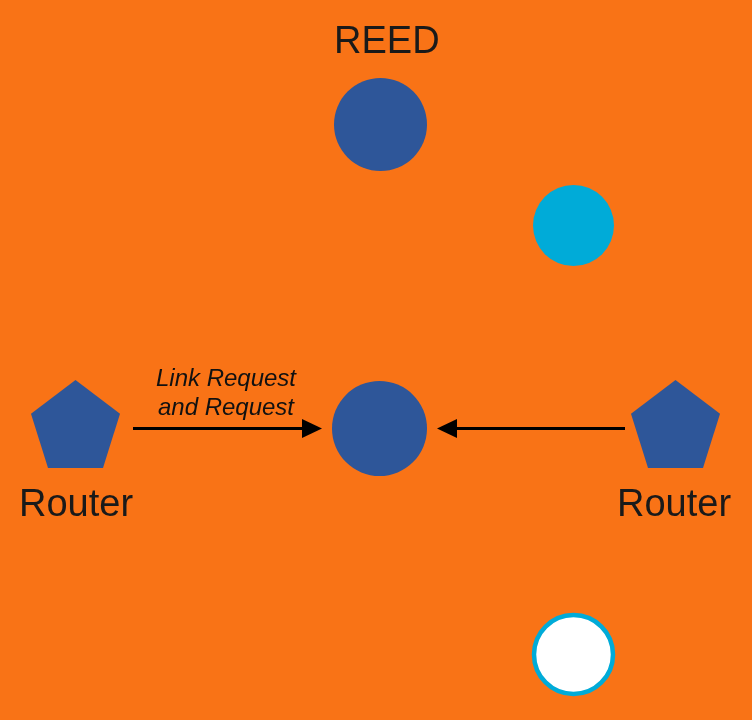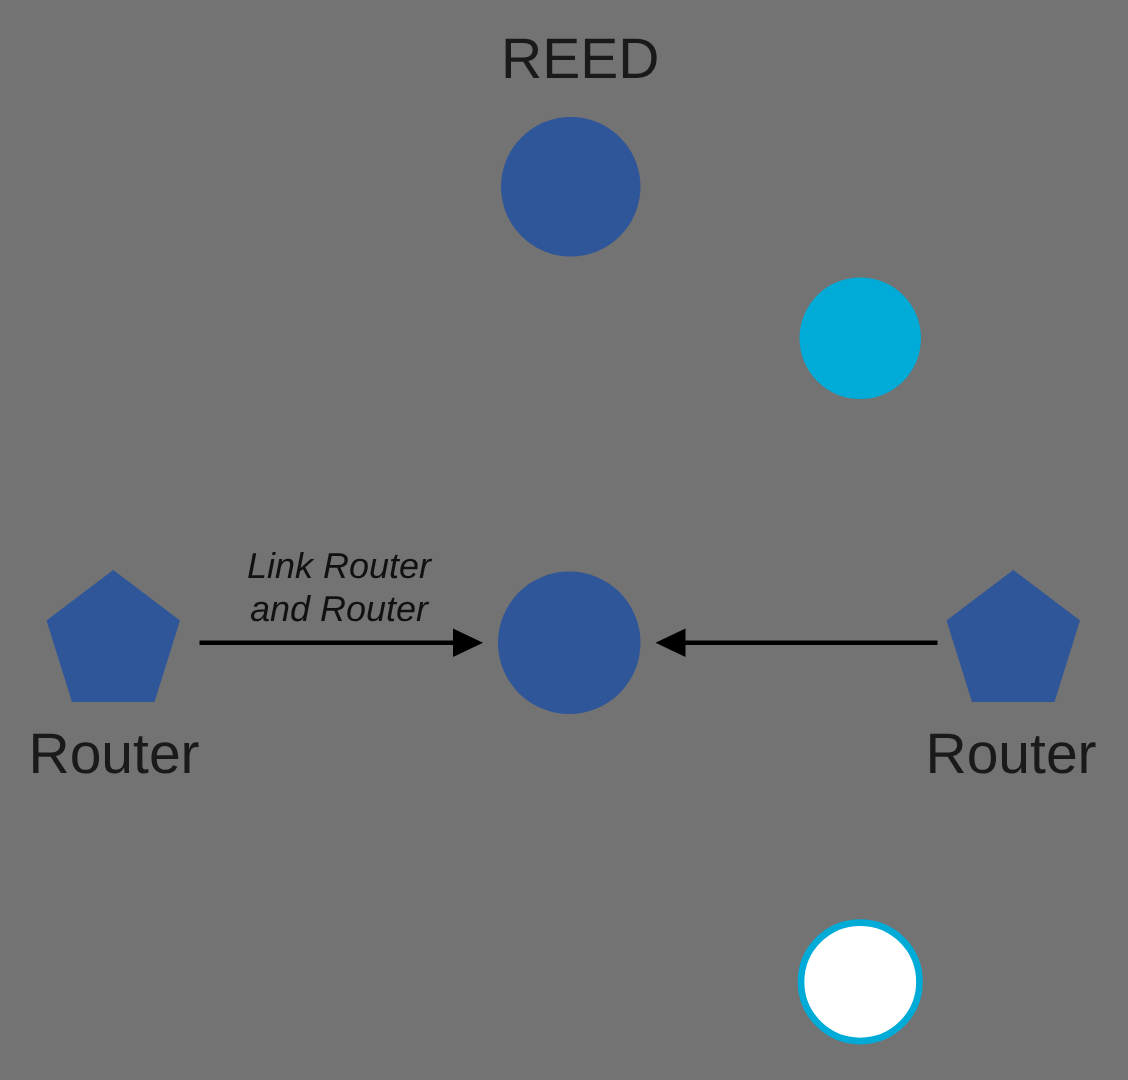--- a/index.html
+++ b/index.html
@@ -8,21 +8,21 @@
     padding: 0;
     background: #ffffff;
   }
   body {
     font-family: "Liberation Sans", sans-serif;
   }
   #stage {
     position: relative;
     width: 752px;
     height: 720px;
-    background: #737373;
+    background: #f97316;
     overflow: hidden;
   }
   .node-svg {
     position: absolute;
     display: block;
   }
   .label {
     position: absolute;
     color: #1a1a1a;
     font-family: "Liberation Sans", sans-serif;
@@ -80,22 +80,22 @@
   </svg>
 
   <div class="label label-lg" style="left:617px; top:484px;">Router</div>
 
   <svg class="arrow-svg" style="left:133px; top:413px;" width="195" height="31" viewBox="0 0 195 31">
     <line x1="0" y1="15.5" x2="174" y2="15.5" stroke="#000000" stroke-width="3"></line>
     <polygon points="189,15.5 169,6 169,25" fill="#000000"></polygon>
   </svg>
 
   <div class="edge-label" style="left:146px; top:363px; width:160px;">
-    <div>Link Router</div>
-    <div>and Router</div>
+    <div>Link Request</div>
+    <div>and Request</div>
   </div>
 
   <svg class="arrow-svg" style="left:437px; top:413px;" width="188" height="31" viewBox="0 0 188 31">
     <line x1="17" y1="15.5" x2="188" y2="15.5" stroke="#000000" stroke-width="3"></line>
     <polygon points="0,15.5 20,6 20,25" fill="#000000"></polygon>
   </svg>
 
   <svg class="node-svg" style="left:530px; top:611px;" width="87" height="87" viewBox="0 0 87 87">
     <circle cx="43.5" cy="43.5" r="39.5" fill="#FFFFFF" stroke="#00ABD8" stroke-width="4.5"></circle>
   </svg>

